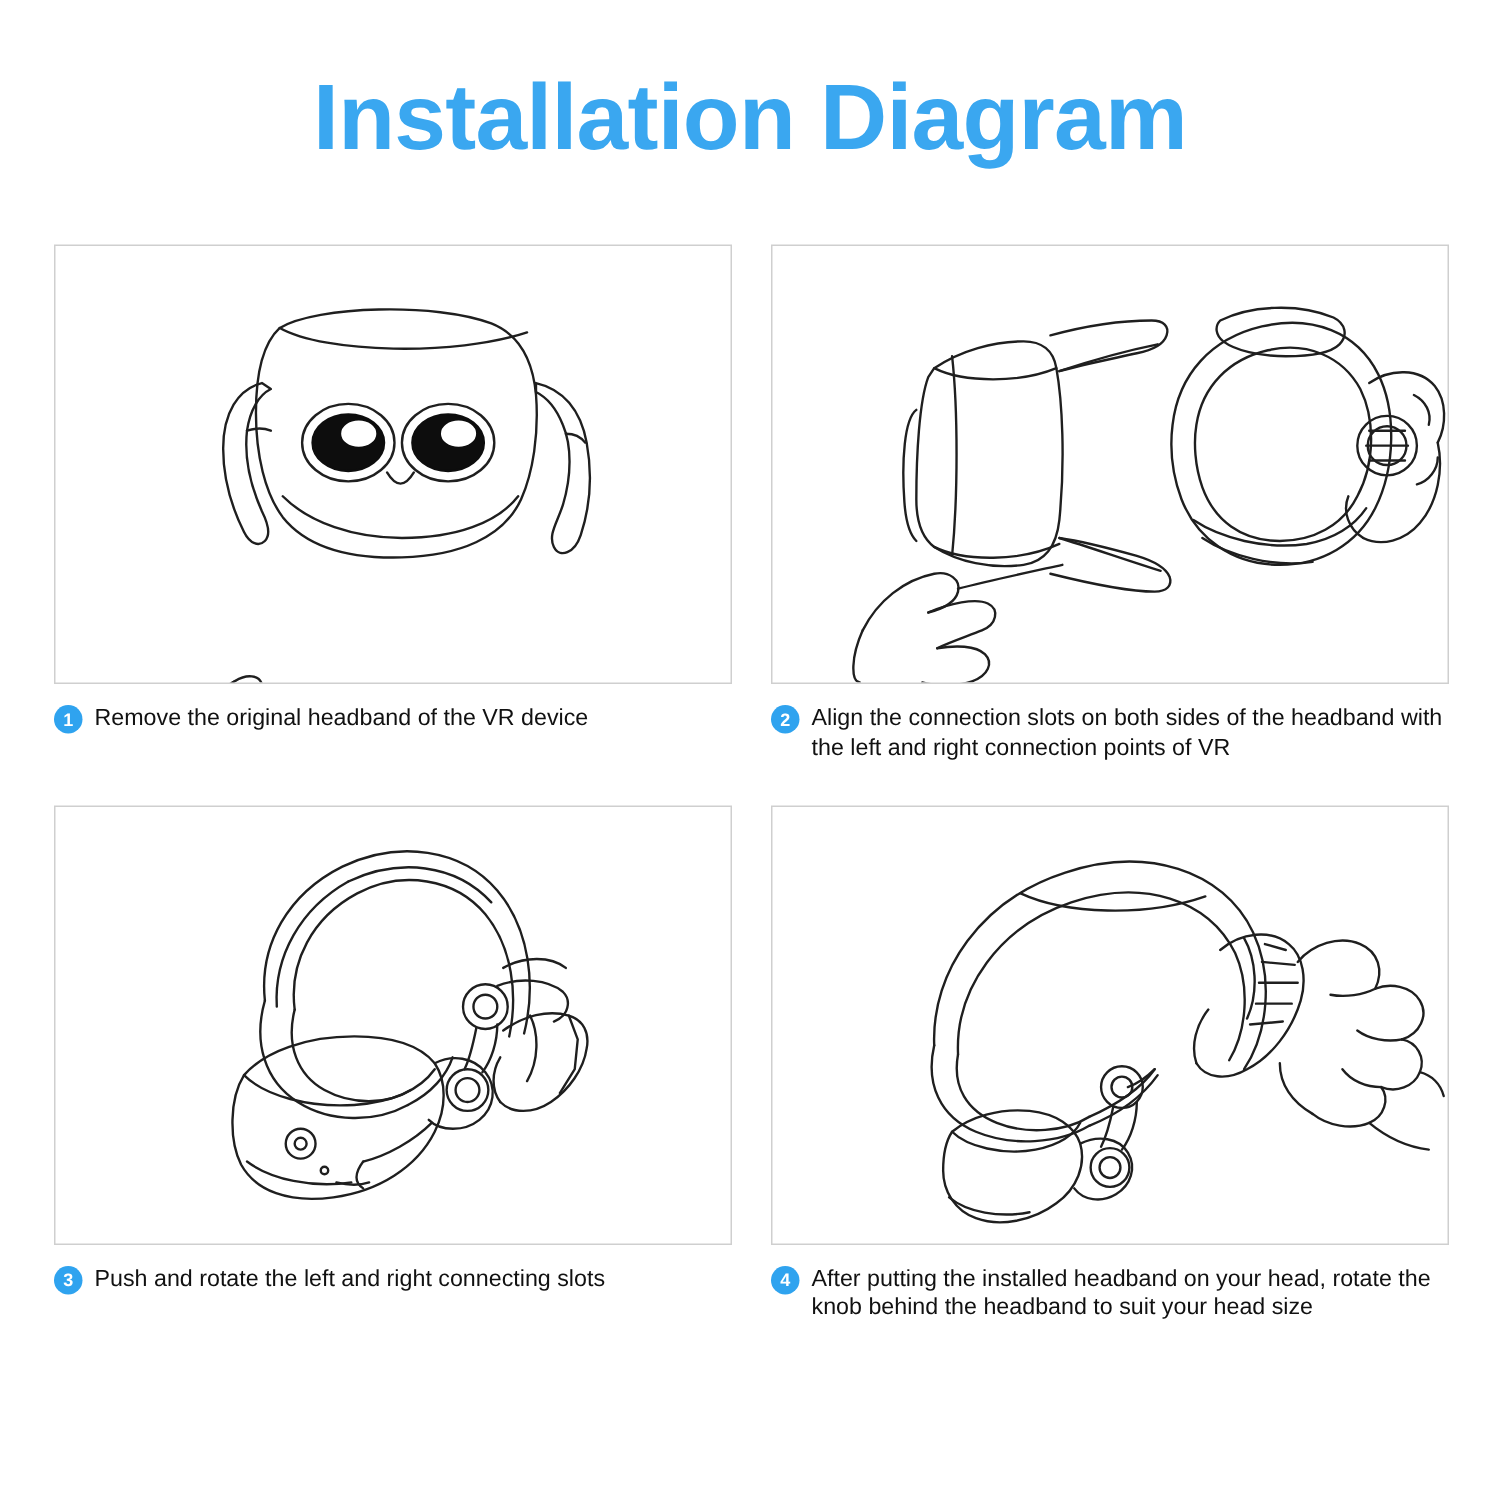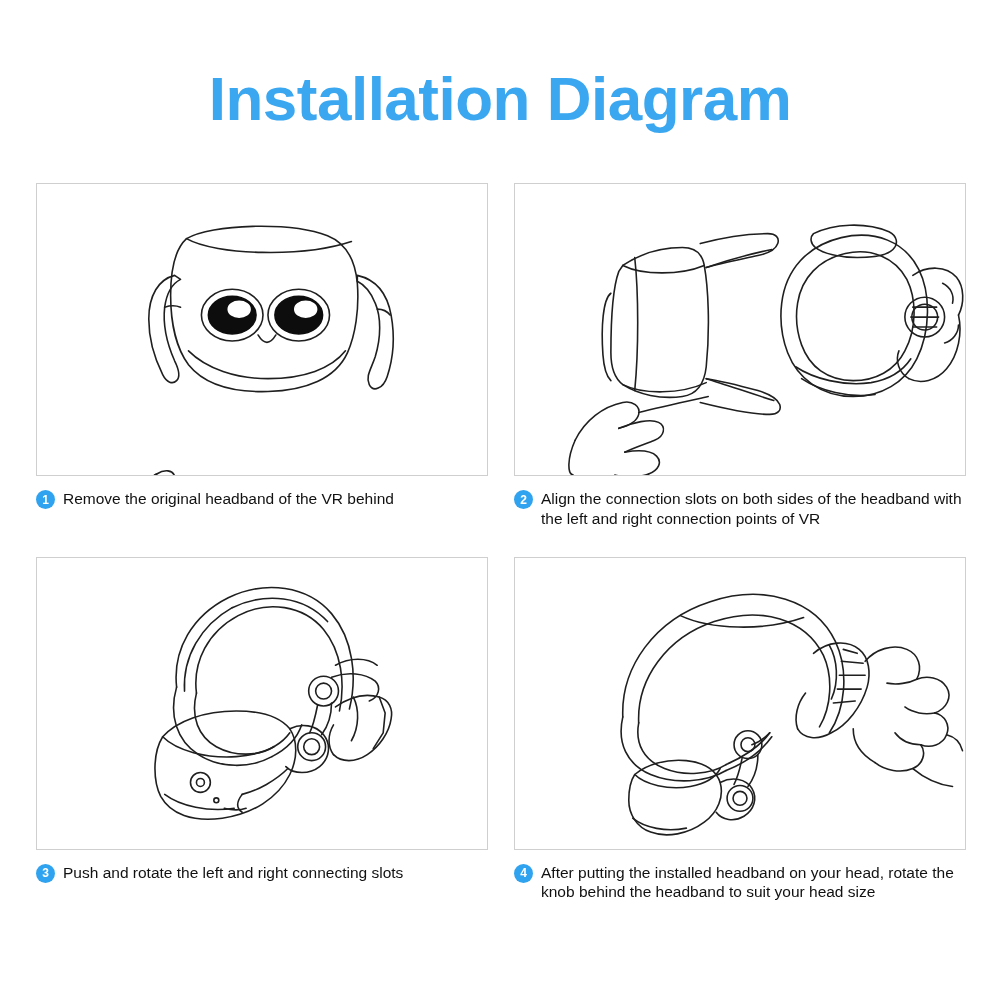--- a/index.html
+++ b/index.html
@@ -12,21 +12,20 @@
     height: 1000px;
     font-family: "Liberation Sans", sans-serif;
     color: #1a1a1a;
     overflow: hidden;
   }
   .page {
     position: relative;
     width: 1000px;
     height: 756px;
     box-sizing: border-box;
-    margin-top: 20px;
   }
   .title {
     text-align: center;
     color: #3aa7f0;
     font-size: 62px;
     font-weight: 700;
     letter-spacing: -0.5px;
     line-height: 1;
     padding-top: 48px;
   }
@@ -135,21 +134,21 @@
             <path d="M394 310 C398 300 406 294 414 296"></path>
             <path d="M392 382 C398 392 404 398 414 400"></path>
 
             <path d="M160 380 C210 398 286 400 348 382"></path>
             <path d="M236 402 C268 404 308 398 338 386"></path>
           </g>
         </svg>
       </div>
       <div class="caption">
         <div class="badge">1</div>
-        <div class="caption-text">Remove the original headband of the VR behind</div>
+        <div class="caption-text">Remove the original headband of the VR device</div>
       </div>
     </div>
 
     <div class="cell">
       <div class="panel">
         <svg viewBox="0 0 452 293" xmlns="http://www.w3.org/2000/svg">
           <g fill="none" stroke="#1f1f1f" stroke-width="1.6" stroke-linecap="round" stroke-linejoin="round">
 
             <path d="M108 82 C126 70 148 64 168 64 C180 64 188 70 190 82 C194 104 196 144 192 184 C190 202 182 212 168 214 C146 217 124 212 108 202 C100 196 96 186 96 170 C96 140 98 104 104 88 Z"></path>
             <path d="M108 82 C128 92 166 92 190 82"></path>

